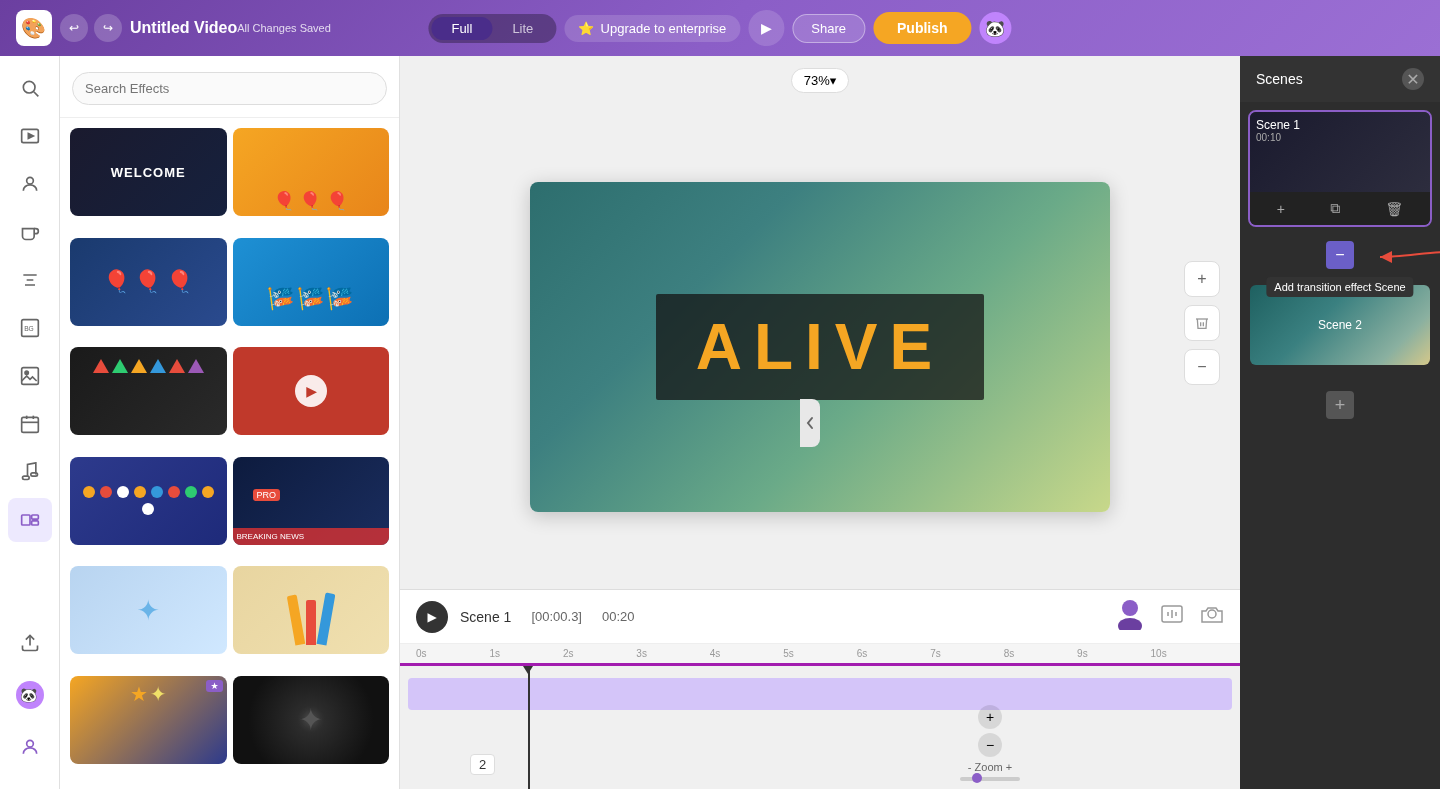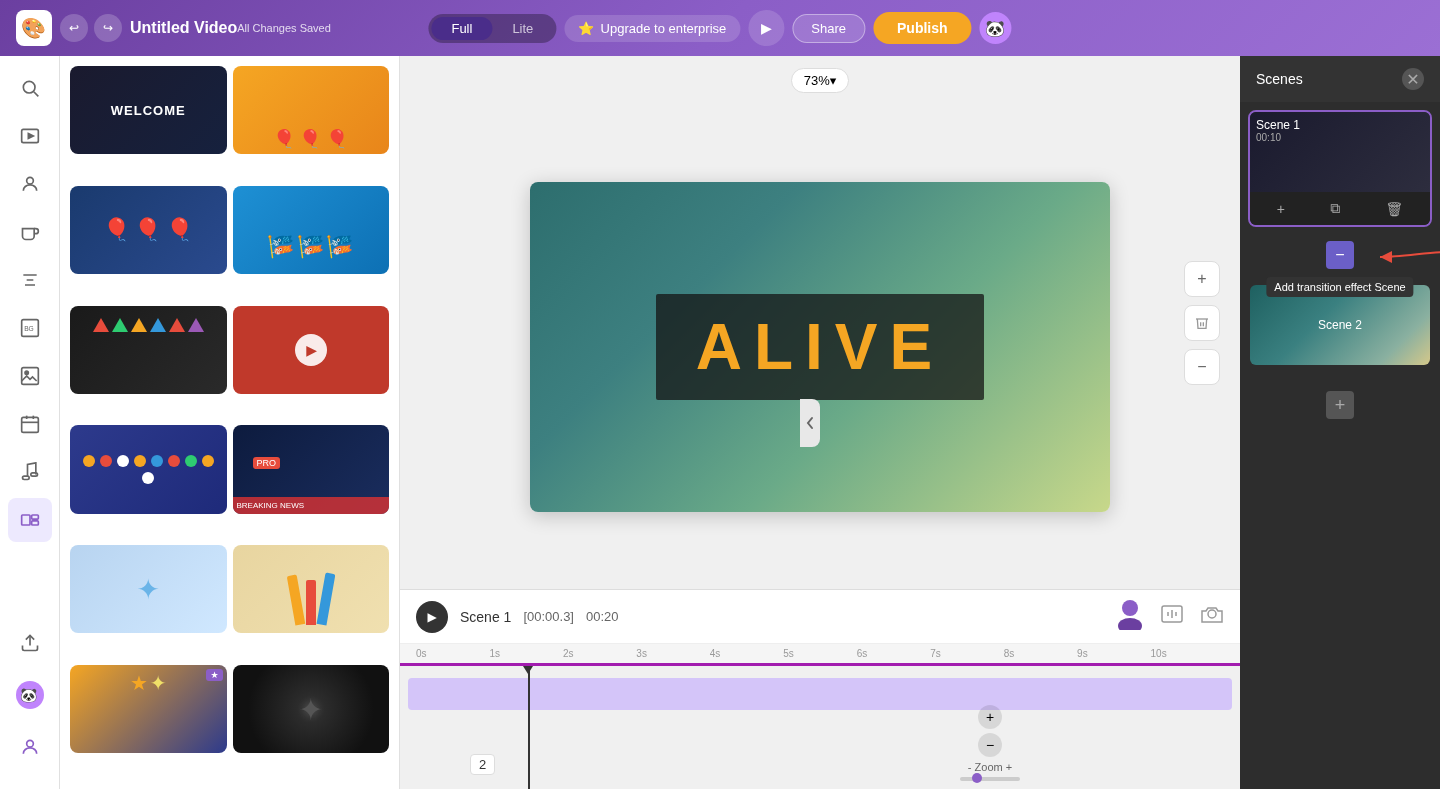--- a/index.html
+++ b/index.html
@@ -175,21 +175,21 @@
     .timeline-controls {
       display: flex; align-items: center; gap: 12px; padding: 8px 16px;
       background: #fff; border-bottom: 1px solid #eee;
     }
     .play-timeline-btn {
       width: 32px; height: 32px; background: #333; border-radius: 50%;
       border: none; color: #fff; display: flex; align-items: center; justify-content: center;
       cursor: pointer; font-size: 12px;
     }
     .scene-label { font-size: 14px; font-weight: 500; color: #333; }
-    .time-display { color: #666; font-size: 13px; }
+    .time-display { color: #666; font-size: 13px; margin-left: 8px; }
     .timeline-icons { display: flex; align-items: center; gap: 16px; margin-left: auto; }
     .timeline-icon { color: #999; font-size: 18px; cursor: pointer; }
     .timeline-ruler {
       display: flex; padding: 4px 8px;
       border-bottom: 3px solid #a21caf; font-size: 10px; color: #999;
       position: relative;
     }
     .timeline-track { flex: 1; background: #f0f0f0; position: relative; padding: 8px; }
     .track-playhead {
       position: absolute; left: 128px; top: 0; bottom: 0;
@@ -379,20 +379,23 @@
       <div class="sidebar-icon-item">
         <svg viewBox="0 0 24 24" fill="none" stroke="#8b5ec7" stroke-width="2">
             <circle cx="12" cy="8" r="4"></circle>
             <path d="M4 20c0-4 3.6-7 8-7s8 3 8 7"></path>
           </svg>
       </div>
     </div>
   </div>
 
   <div class="effects-panel">
+    <div class="effects-search">
+      <input type="text" placeholder="Search Effects" style="">
+    </div>
     <div class="effects-grid">
 
       <div class="effect-item eff-welcome">
         <span style="color:#fff;font-size:13px;font-weight:700;letter-spacing:1px;">WELCOME</span>
       </div>
 
       <div class="effect-item eff-orange">
         <div style="display:flex;align-items:flex-end;justify-content:center;width:100%;height:100%;padding-bottom:4px;gap:4px;flex-wrap:wrap;">
           <span style="font-size:18px;">🎈</span>
             <span style="font-size:18px;">🎈</span>

